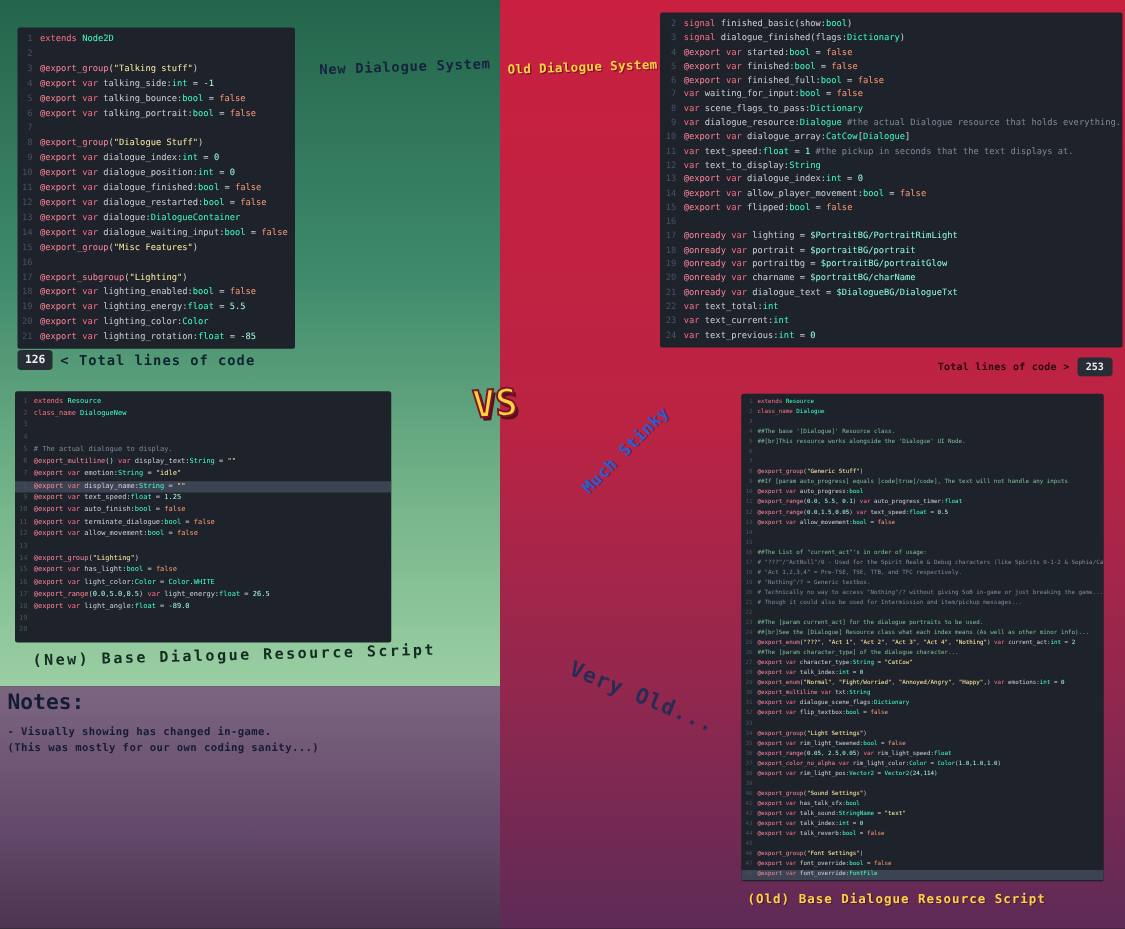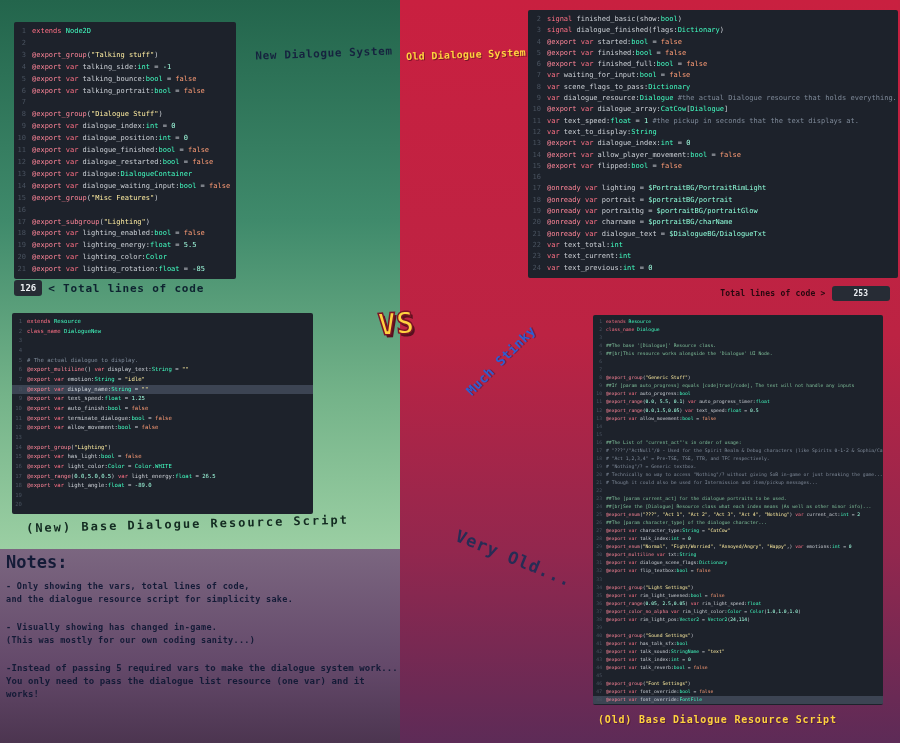--- a/index.html
+++ b/index.html
@@ -38,21 +38,21 @@
   .title-new{left:244px;top:47px;width:160px;text-align:center;color:#16233f;
     font-size:11px;letter-spacing:.6px;transform:rotate(-2deg)}
   .title-old{left:406px;top:49px;color:#ffd23f;font-size:10px;letter-spacing:.3px;
     transform:rotate(-2deg);text-shadow:1px 1px 0 rgba(60,10,20,.55)}
 
   .count-row{position:absolute;display:flex;align-items:center;gap:6px}
   .count-new{left:14px;top:280px}
   .count-old{top:286px;right:10px}
   .count-badge{background:#272c35;color:#edeff3;font-weight:bold;border-radius:3px}
   .count-new .count-badge{font-size:9px;padding:3px 6px}
-  .count-old .count-badge{font-size:8px;padding:3px 22px}
+  .count-old .count-badge{font-size:8px;padding:3px 7px}
   .count-label{font-weight:bold}
   .count-new .count-label{color:#0e2330;font-size:11px;letter-spacing:.8px}
   .count-old .count-label{color:#26080f;font-size:8px;letter-spacing:.2px}
 
   .vs{position:absolute;left:378px;top:306px;font-size:30px;font-weight:bold;color:#ffd23f;
     -webkit-text-stroke:1.5px #7c1426;text-shadow:2px 3px 0 #58101f;transform:rotate(-4deg)}
   .sticker{position:absolute;font-weight:bold}
   .stinky{left:448px;top:336px;width:140px;color:#2e5ed2;font-size:13px;letter-spacing:.5px;
     transform:rotate(-45deg);text-shadow:1px 1px 0 rgba(10,20,60,.35)}
   .very-old{left:452px;top:548px;color:#272c55;font-size:17px;letter-spacing:1px;transform:rotate(22deg)}
@@ -211,20 +211,16 @@
 
   <div class="vs">VS</div>
   <div class="sticker stinky">Much Stinky</div>
   <div class="sticker very-old">Very Old...</div>
 
   <div class="caption caption-new">(New) Base Dialogue Resource Script</div>
   <div class="caption caption-old">(Old) Base Dialogue Resource Script</div>
 
   <div class="notes">
     <div class="notes-title">Notes:</div>
-    <p class="note">- Only showing the vars, total lines of code,
-and the dialogue resource script for simplicity sake.</p>
     <p class="note">- Visually showing has changed in-game.
 (This was mostly for our own coding sanity...)</p>
-    <p class="note note-big">-Instead of passing 5 required vars to make the dialogue system work...
-You only need to pass the dialogue list resource (one var) and it works!</p>
   </div>
 </div>
 
 </body></html>

